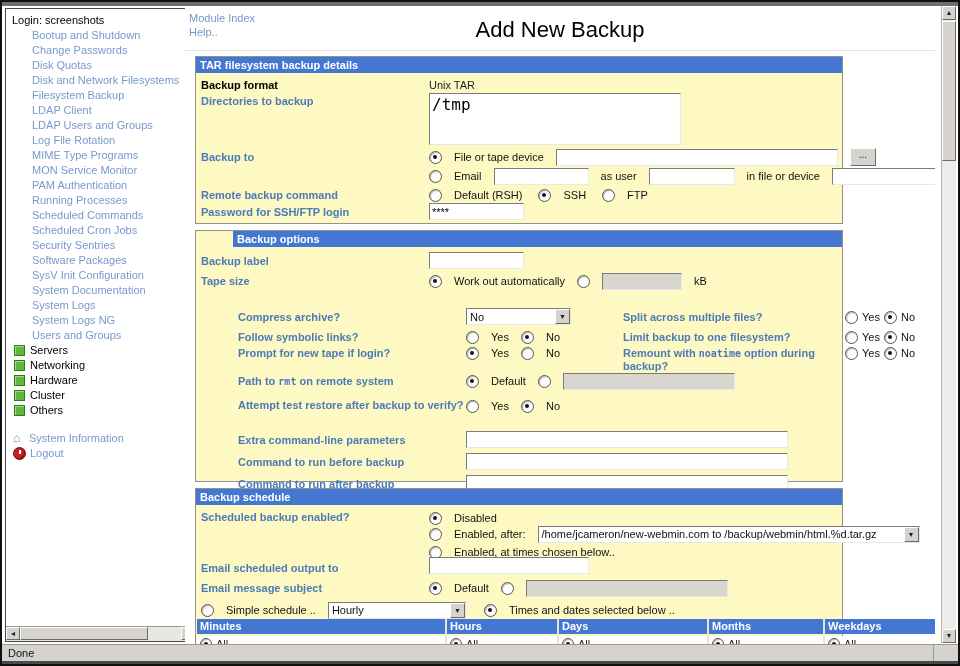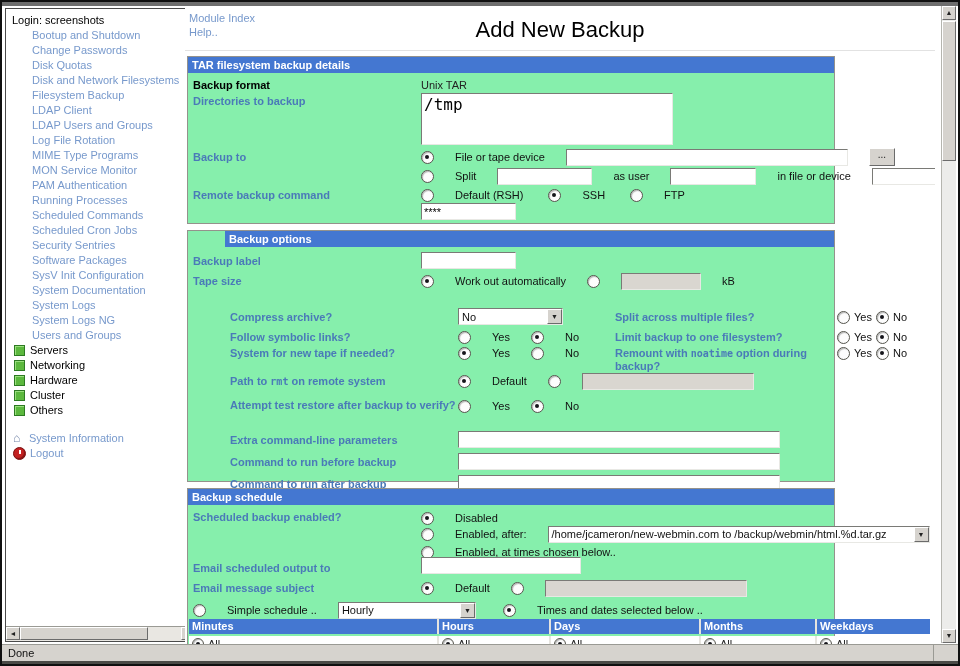--- a/index.html
+++ b/index.html
@@ -33,26 +33,26 @@
   .sbtn.left{left:0;} .sbtn.right{right:0;}
   .hthumb{position:absolute;left:14px;top:0;width:128px;height:13px;background:#d6d3ce;
           border:1px solid;border-color:#fff #6b6b6b #6b6b6b #fff;box-sizing:border-box;cursor:grab;}
 
   
   .main{position:absolute;left:183px;top:4px;width:750px;height:641px;overflow:hidden;background:#fff;}
   .toplink{position:absolute;left:4px;color:#7799cc;cursor:pointer;line-height:13px;}
   .page-title{position:absolute;left:0;top:11px;width:100%;text-align:center;font-size:22px;color:#000;}
   .divider{position:absolute;left:0;top:44px;width:100%;height:1px;background:#e2e2e2;}
 
-  .panel{position:absolute;left:2px;width:648px;background:#86efac;border:1px solid #94928c;box-sizing:border-box;}
+  .panel{position:absolute;left:10px;width:648px;background:#fef9c3;border:1px solid #94928c;box-sizing:border-box;}
   .panel-h{height:16px;background:#4477d1;color:#fff;font-weight:bold;line-height:16px;padding-left:4px;}
   .lbl{position:absolute;left:5px;width:226px;color:#4a7ab8;font-weight:bold;line-height:13px;}
   .lblk{position:absolute;left:5px;width:226px;color:#000;font-weight:bold;line-height:13px;}
   .val{position:absolute;left:233px;line-height:13px;color:#222;}
-  .ctrl{position:absolute;left:233px;display:flex;align-items:center;gap:21px;height:18px;white-space:nowrap;}
+  .ctrl{position:absolute;left:233px;display:flex;align-items:center;gap:12px;height:18px;white-space:nowrap;}
   .ctrl.at5{left:5px;}
   .rlbl{position:absolute;left:390px;width:216px;color:#4a7ab8;font-weight:bold;line-height:13px;}
   .ryn{position:absolute;left:612px;display:flex;align-items:center;gap:4px;height:18px;}
   .mono{font-family:"DejaVu Sans Mono","Liberation Mono",monospace;font-size:10px;}
 
   .radio{width:11px;height:11px;border-radius:50%;background:#fdfdfd;border:1px solid #55554d;
          display:inline-block;position:relative;flex:none;box-shadow:inset 1px 1px 1px rgba(0,0,0,.28);cursor:pointer;}
   .radio.sel::after{content:"";position:absolute;left:3px;top:3px;width:4px;height:4px;border-radius:50%;background:#15151a;}
 
   .ti{height:17px;background:#fff;border:1px solid;border-color:#7a7a76 #e8e8e4 #e8e8e4 #7a7a76;
@@ -185,38 +185,39 @@
 
       <div class="lbl" style="top:94px;">Backup to</div>
       <div class="ctrl" style="top:91px;">
         <span class="radio sel"></span>
         <span>File or tape device</span>
         <input class="ti" style="width: 282px;">
         <span class="btn-dots">...</span>
       </div>
       <div class="ctrl" style="top:110px;">
         <span class="radio"></span>
-        <span>Split</span>
+        <span>Email</span>
         <input class="ti" style="width: 95px;">
         <span>as user</span>
         <input class="ti" style="width: 86px;">
         <span>in file or device</span>
         <input class="ti" style="width: 112px;">
       </div>
 
       <div class="lbl" style="top:132px;">Remote backup command</div>
       <div class="ctrl" style="top:129px;">
         <span class="radio"></span>
         <span>Default (RSH)</span>
         <span class="radio sel" style="margin-left:4px;"></span>
         <span>SSH</span>
         <span class="radio" style="margin-left:4px;"></span>
         <span>FTP</span>
       </div>
 
+      <div class="lbl" style="top:149px;">Password for SSH/FTP login</div>
       <input class="ti mono" style="position: absolute; left: 233px; top: 146px; width: 95px;" value="****">
     </div>
 
     <div class="panel" style="top:224px;height:252px;padding-left:37px;">
       <div class="panel-h">Backup options</div>
 
       <div class="lbl" style="top:24px;">Backup label</div>
       <input class="ti" style="position: absolute; left: 233px; top: 21px; width: 95px;">
 
       <div class="lbl" style="top:44px;">Tape size</div>
@@ -250,21 +251,21 @@
           <span>No</span>
         </div>
         <div class="rlbl" style="top:84px;">Limit backup to one filesystem?</div>
         <div class="ryn" style="top:81px;">
           <span class="radio"></span>
           <span>Yes</span>
           <span class="radio sel"></span>
           <span>No</span>
         </div>
 
-        <div class="lbl" style="top:100px;">System for new tape if needed?</div>
+        <div class="lbl" style="top:100px;">Prompt for new tape if login?</div>
         <div class="ctrl" style="top:97px;">
           <span class="radio sel"></span>
           <span>Yes</span>
           <span class="radio"></span>
           <span>No</span>
         </div>
         <div class="rlbl" style="top:100px;">
           <span>Remount with</span>
           <span class="mono">noatime</span>
           <span>option during backup?</span>

